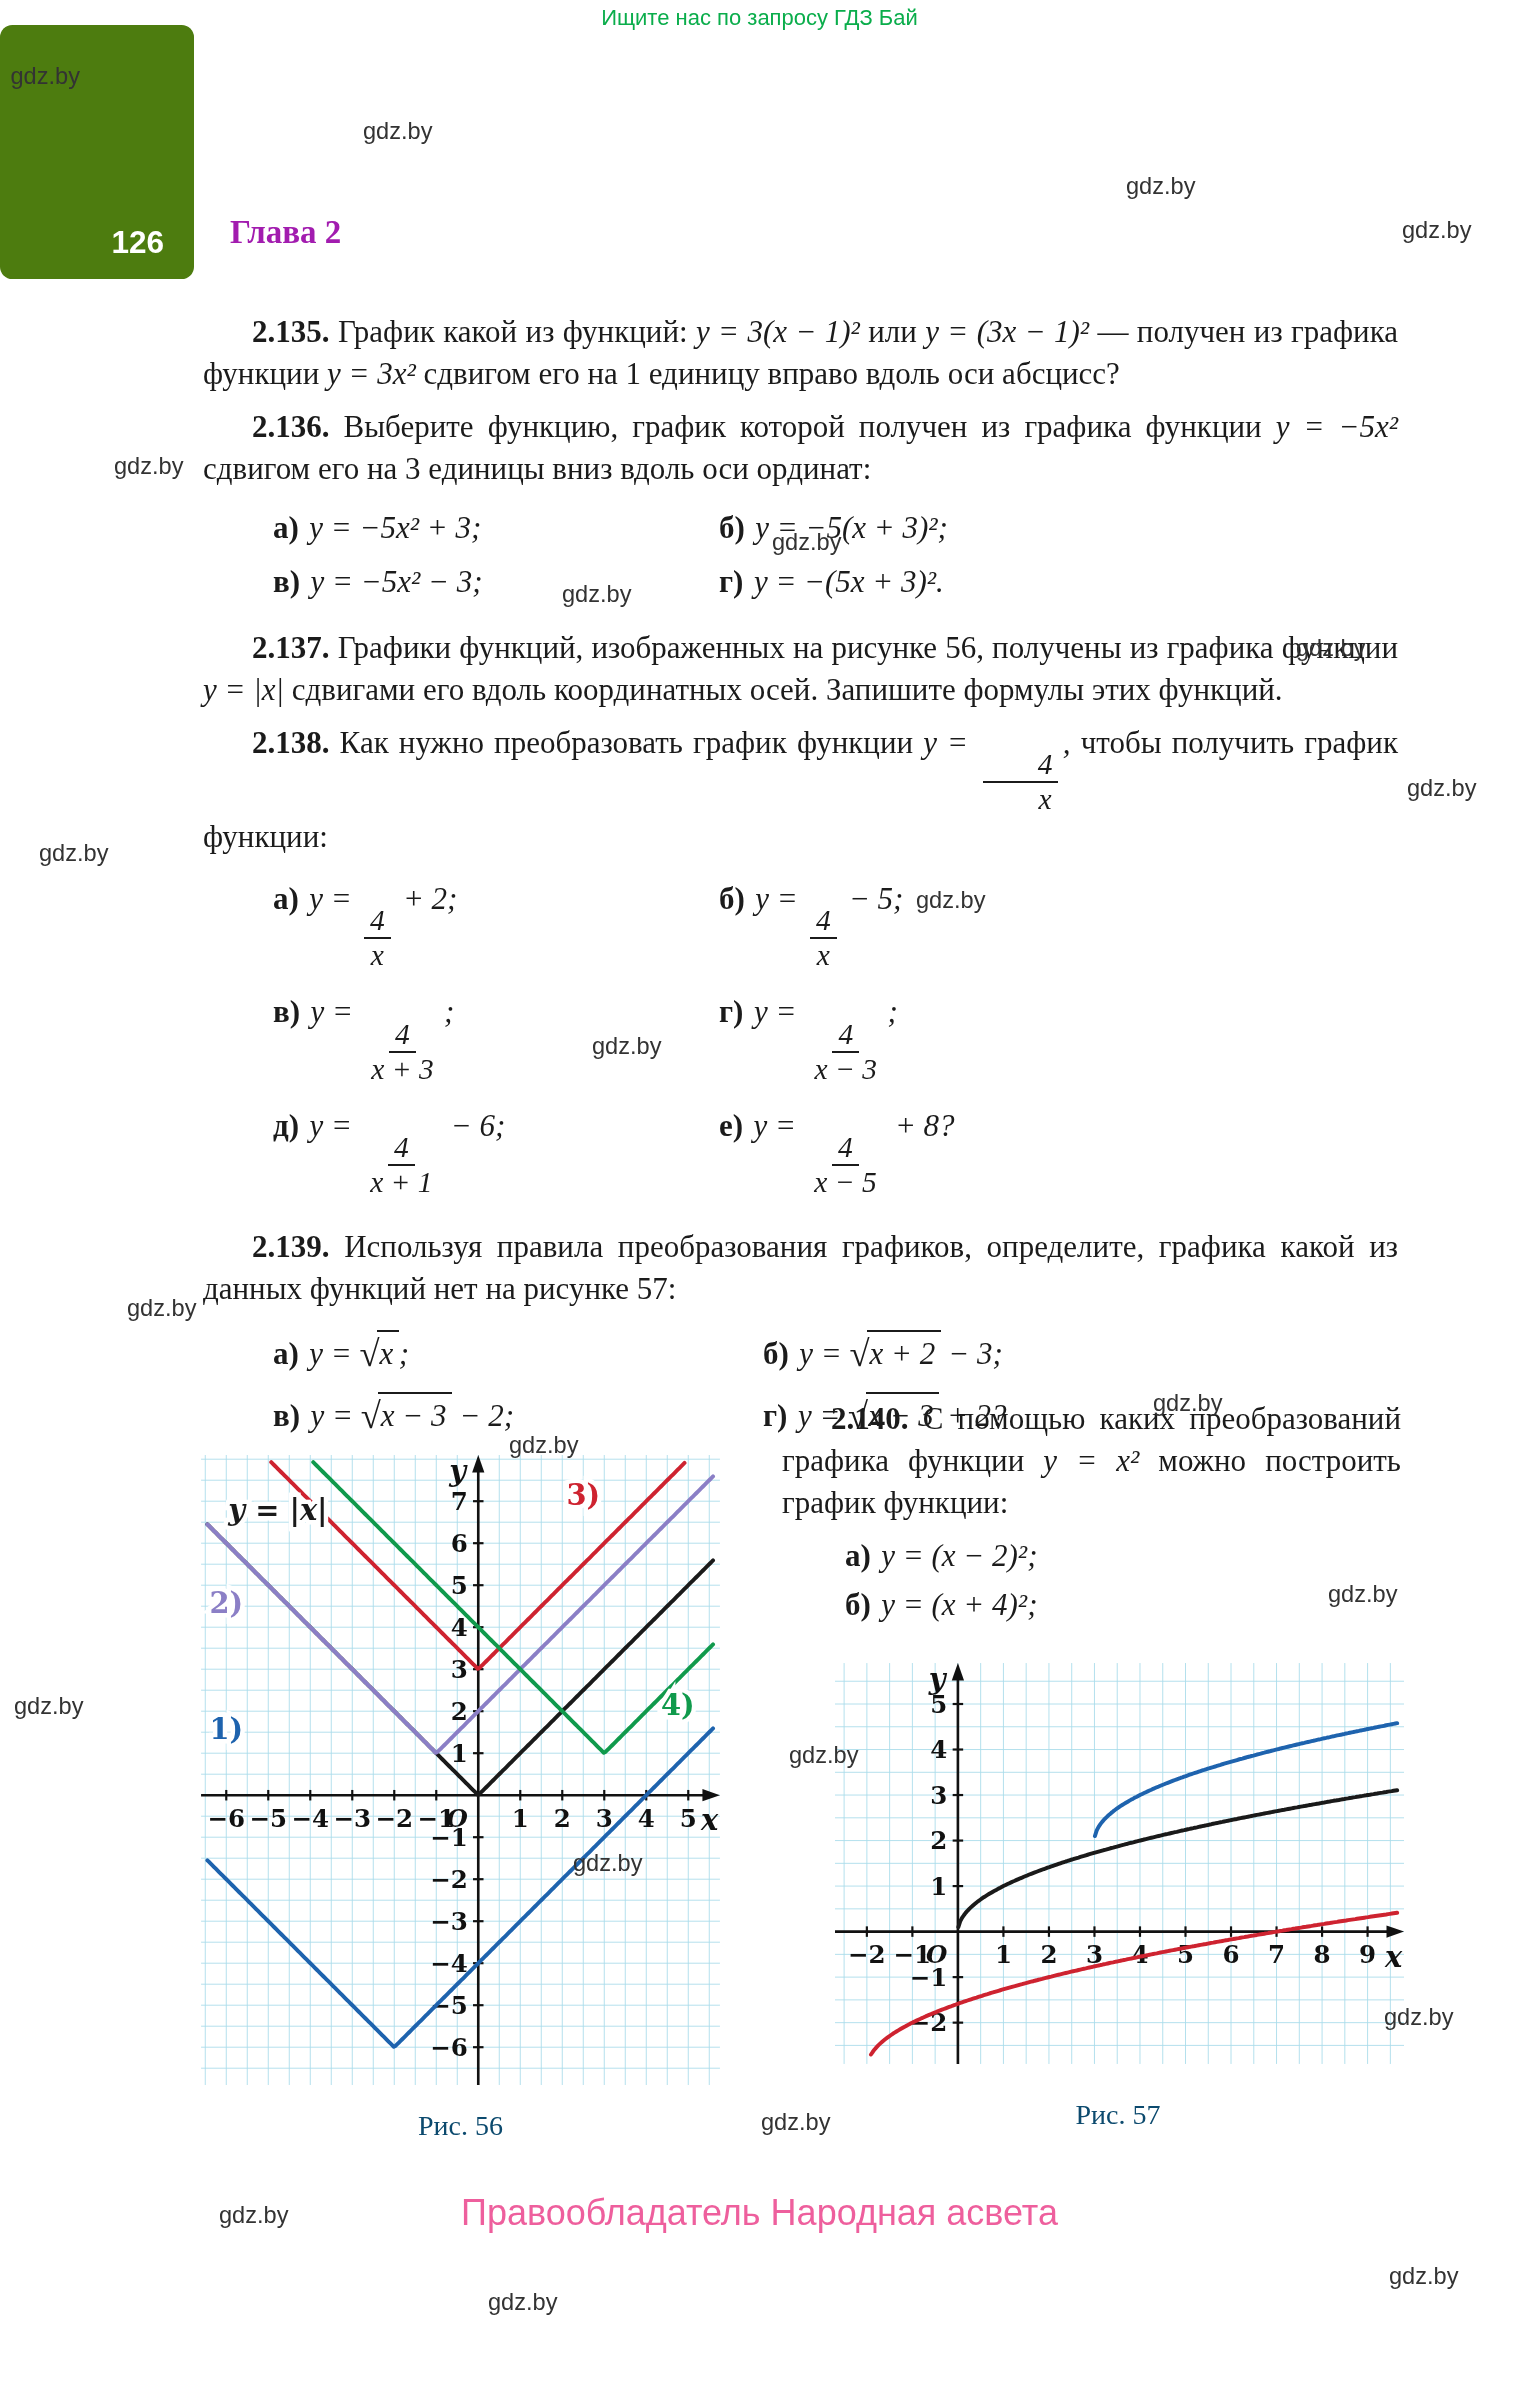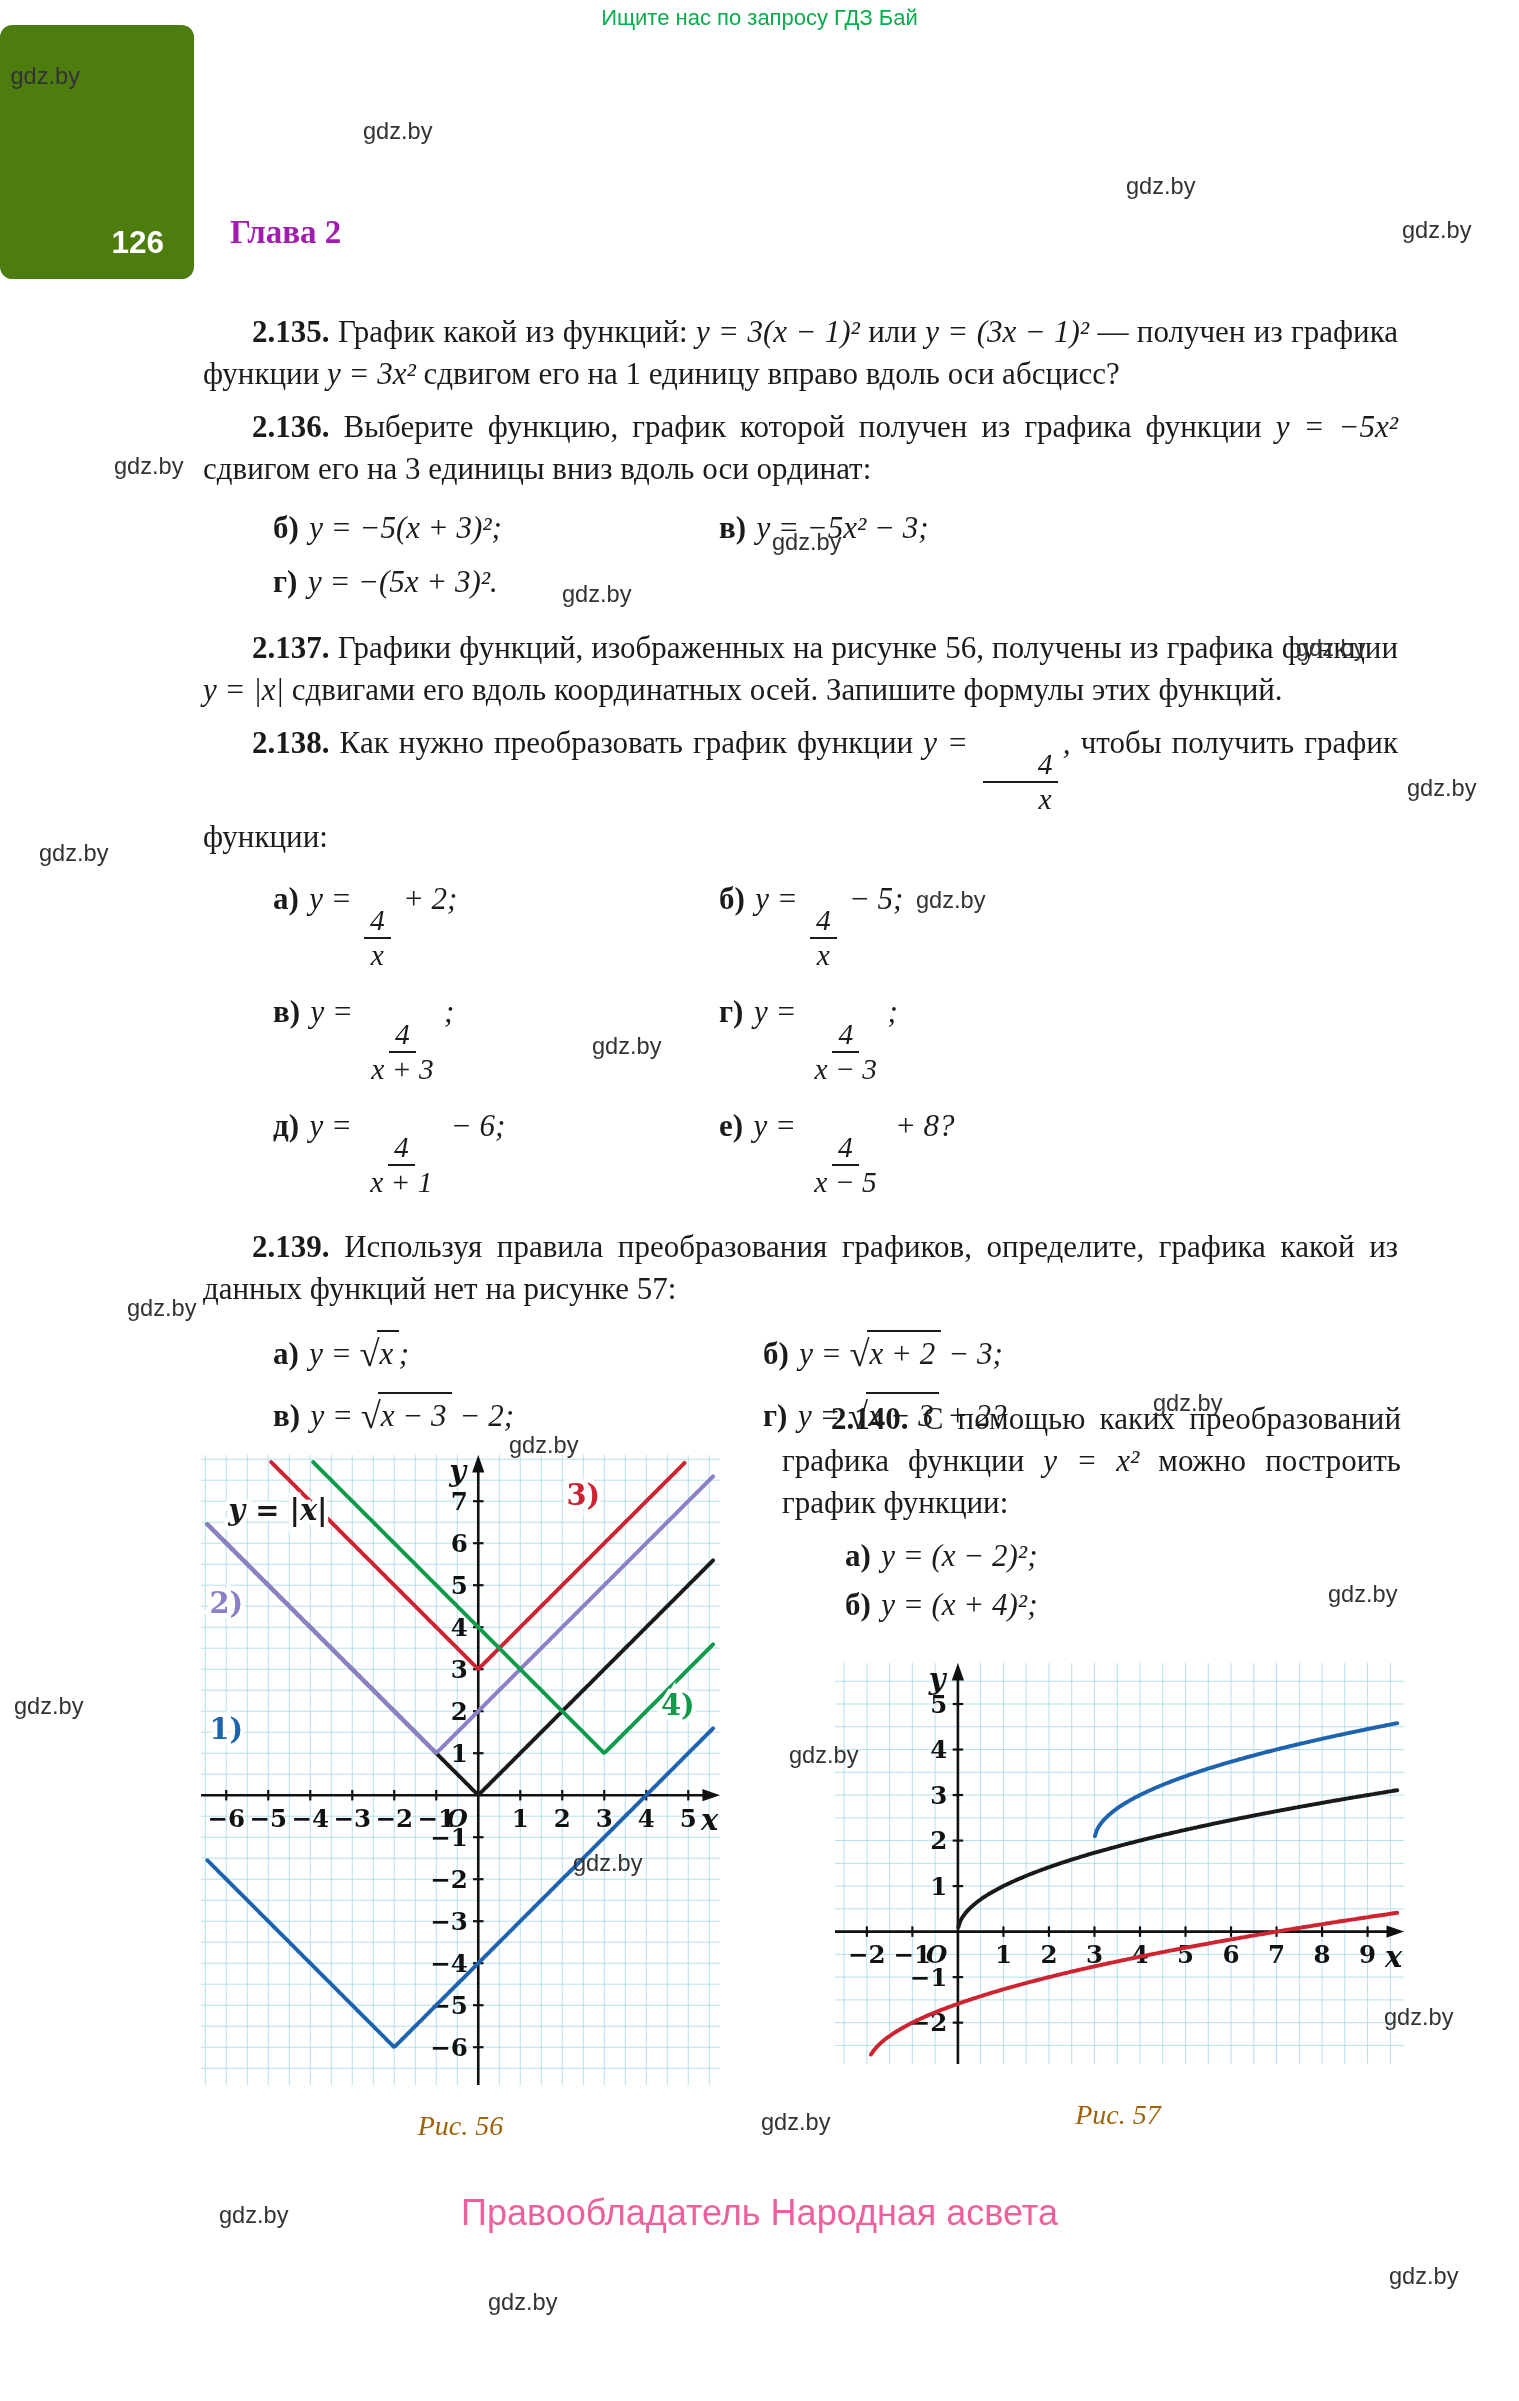--- a/index.html
+++ b/index.html
@@ -36,21 +36,21 @@
   .frac { display:inline-flex; flex-direction:column; align-items:center;
           vertical-align:-0.72em; line-height:1.12; font-style:italic; margin:0 4.4px; font-size:0.95em; }
   .frac .fnum { padding:0 6.1px; border-bottom:2.6px solid #1b1b1b; }
   .frac .fden { padding:0 6.1px; }
 
   .sqrt { display:inline-block; white-space:nowrap; font-style:italic; }
   .sqrt .rsym { display:inline-block; font-style:normal; font-size:1.18em; transform:translateY(1.8px); margin-right:-2.6px; }
   .sqrt .rbody { display:inline-block; border-top:2.6px solid #1b1b1b; padding:0.9px 5.3px 0 2.6px; }
 
   .figwrap { position:absolute; z-index:2; }
-  .figcap { text-align:center; margin-top:21px; font-size:28px; color:#a16207;font-style:italic; }
+  .figcap { text-align:center; margin-top:21px; font-size:28px; color:#0c4a6e; }
 
   .rightcol { position:absolute; left:782px; top:1398px; width:619px; font-size:31px;
               line-height:1.36; text-align:justify; z-index:2; }
   .fig57box { margin-left:53px; margin-top:37px; }
 
   .footer { position:absolute; top:2192px; left:0; width:100%; text-align:center;
             font-family:"Liberation Sans", sans-serif; font-size:36px; color:#ee5f9d; z-index:2; }
   .bottomline { position:absolute; top:2352px; left:0; width:100%; text-align:center;
                 font-family:"Liberation Sans", sans-serif; font-size:23px; color:#1a56c5; z-index:2; }
   .bottomline .bsep { color:#8a8a8a; margin:0 8.8px; }
@@ -99,20 +99,21 @@
   </div>
   <div class="chapter">Глава 2</div>
 
   <div class="content">
 
     <p class="prob"><b class="pnum">2.135.</b><span> График какой из функций: </span><span class="math">y = 3(x − 1)²</span><span> или </span><span class="math">y = (3x − 1)²</span><span> — получен из графика функции </span><span class="math">y = 3x²</span><span> сдвигом его на 1 единицу вправо вдоль оси абсцисс?</span></p>
 
     <p class="prob"><b class="pnum">2.136.</b><span> Выберите функцию, график которой получен из графика функции </span><span class="math">y = −5x²</span><span> сдвигом его на 3 единицы вниз вдоль оси ординат:</span></p>
 
     <div class="opts">
+      <div class="opt"><b class="olab">а)</b><span class="math">y = −5x² + 3;</span></div>
       <div class="opt"><b class="olab">б)</b><span class="math">y = −5(x + 3)²;</span></div>
       <div class="opt"><b class="olab">в)</b><span class="math">y = −5x² − 3;</span></div>
       <div class="opt"><b class="olab">г)</b><span class="math">y = −(5x + 3)².</span></div>
     </div>
 
     <p class="prob"><b class="pnum">2.137.</b><span> Графики функций, изображенных на рисунке 56, получены из графика функции </span><span class="math">y = |x|</span><span> сдвигами его вдоль координатных осей. Запишите формулы этих функций.</span></p>
 
     <p class="prob"><b class="pnum">2.138.</b><span> Как нужно преобразовать график функции </span><span class="math"><span>y = </span><span class="frac">
             <span class="fnum">4</span>
             <span class="fden">x</span>

